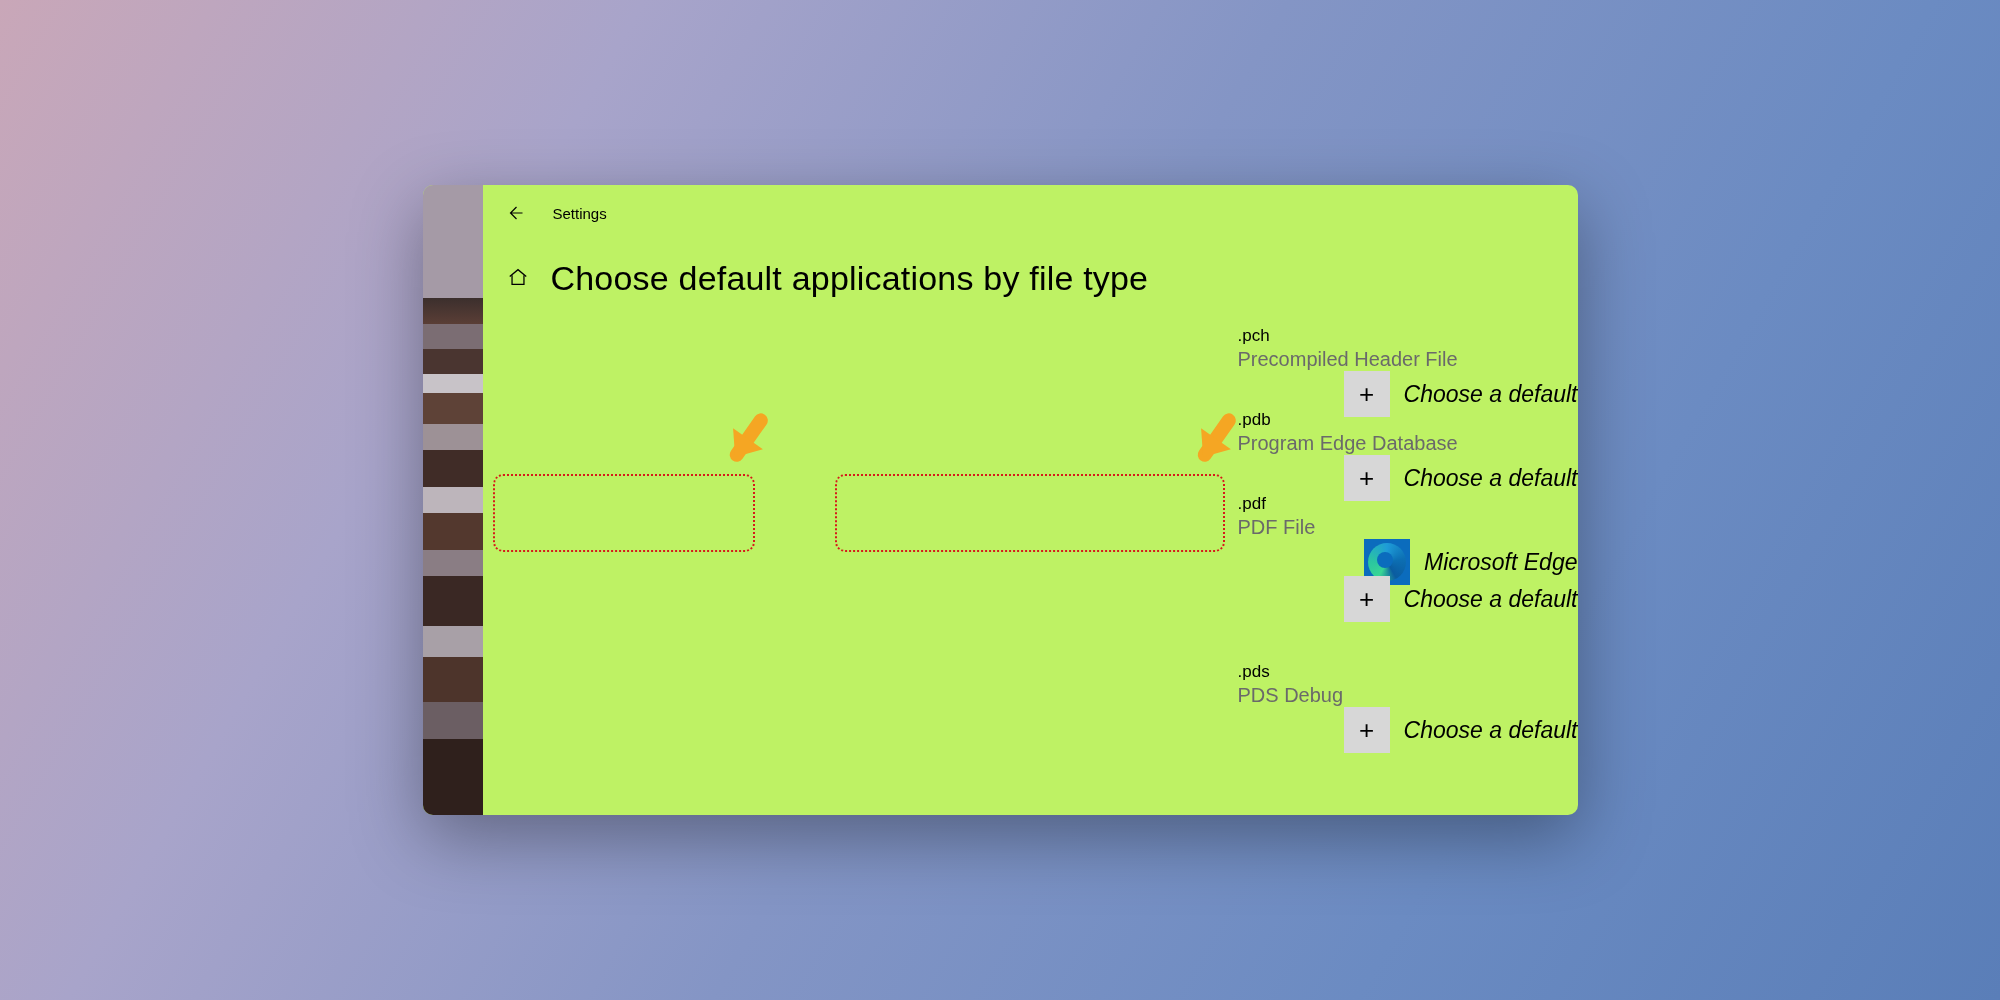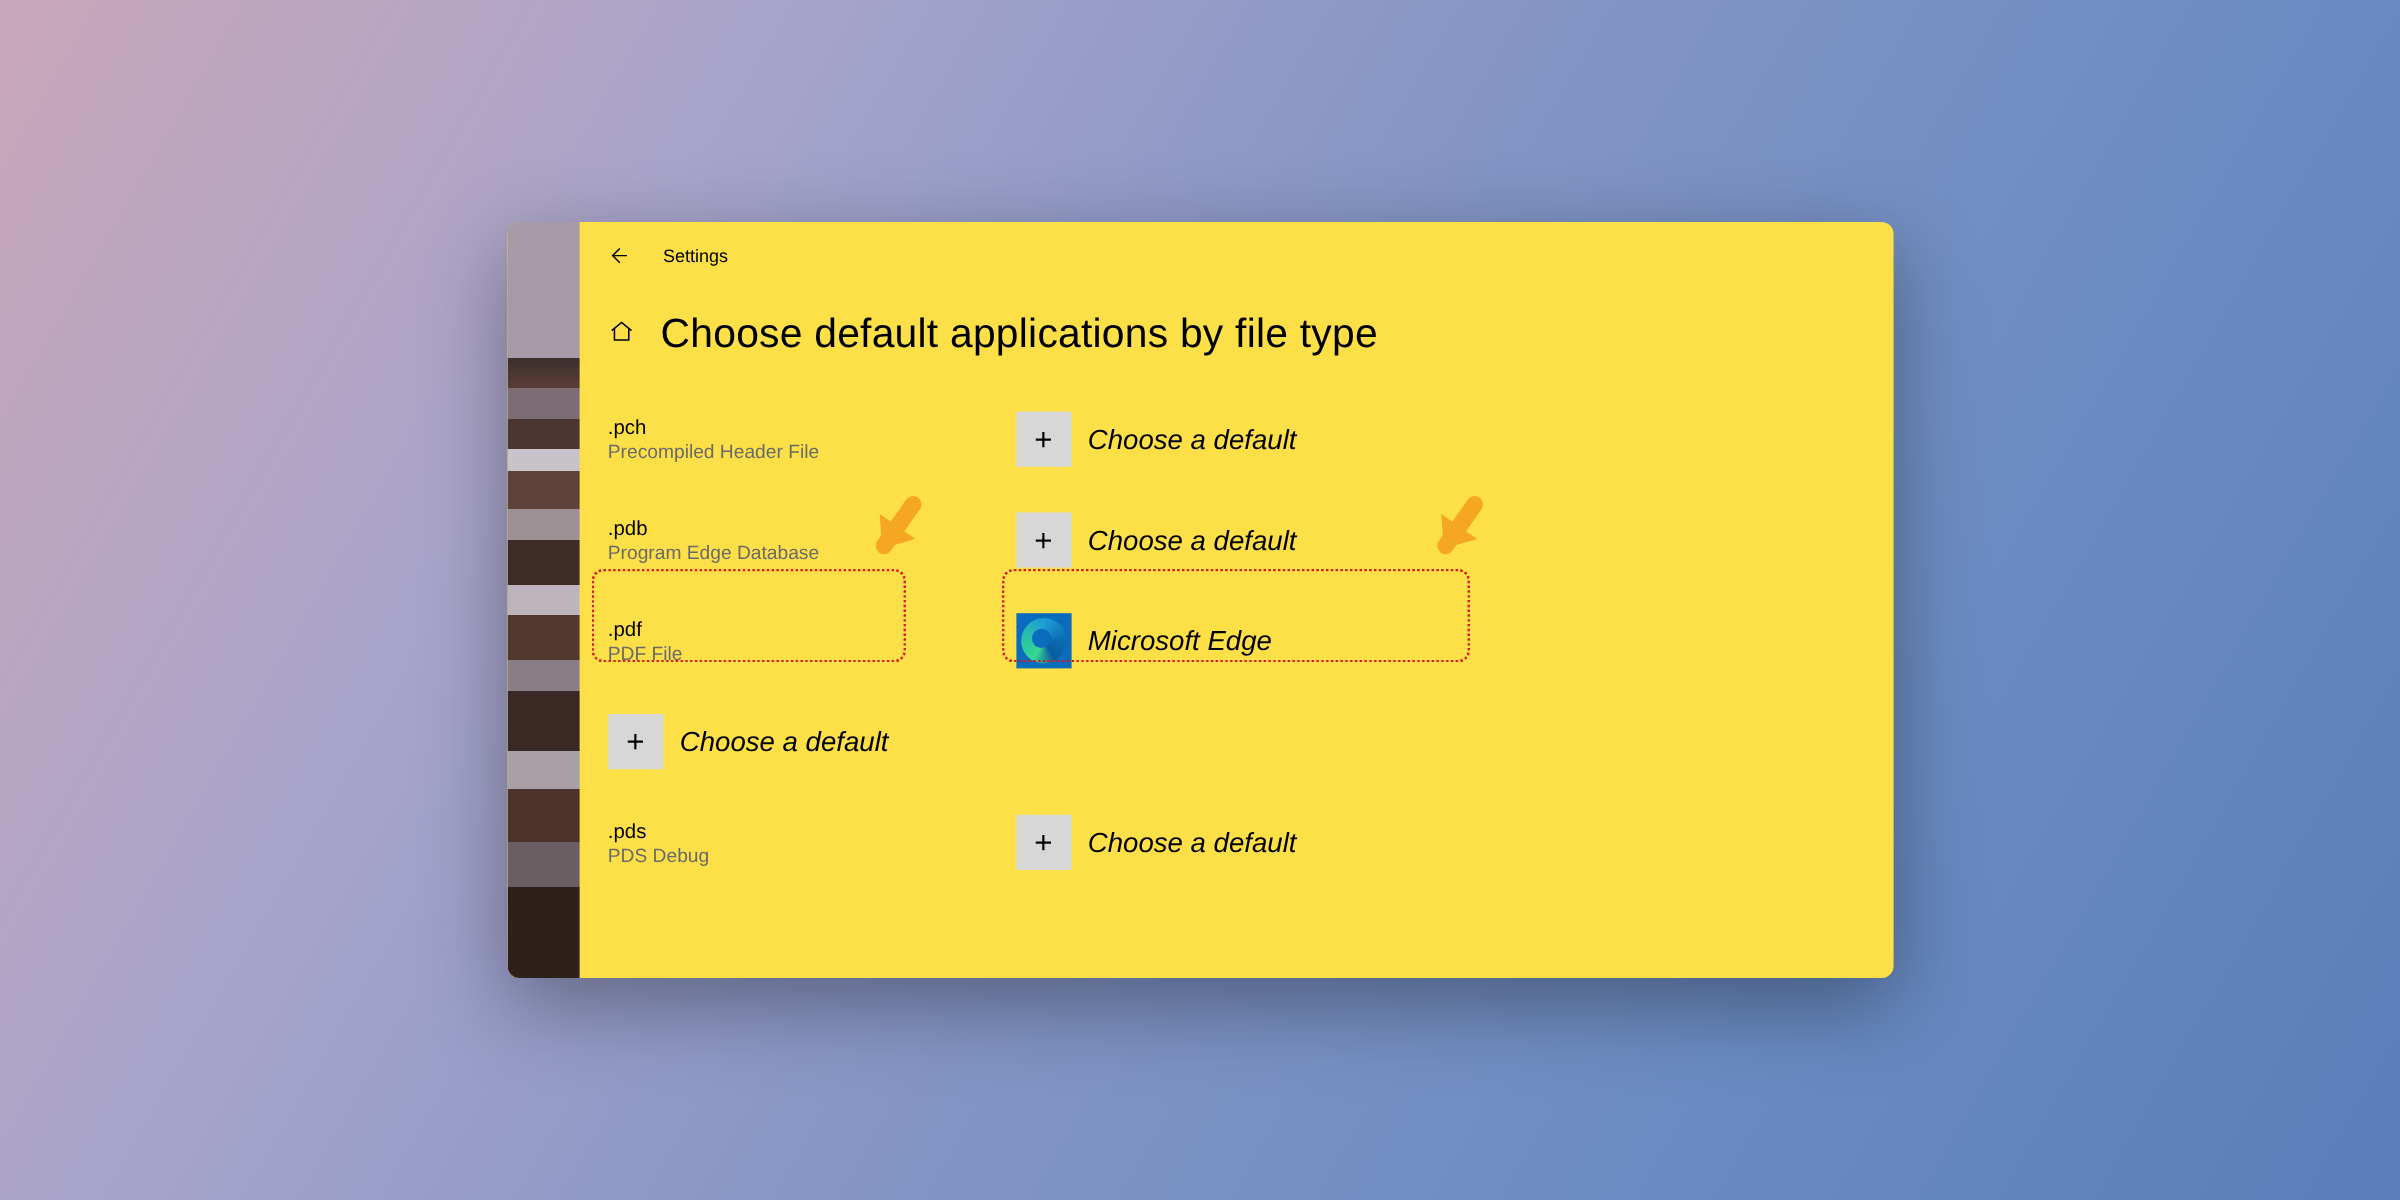--- a/index.html
+++ b/index.html
@@ -9,21 +9,21 @@
     font-family: "Segoe UI", -apple-system, sans-serif;
     background: linear-gradient(120deg, #c9a7b8 0%, #a8a4ca 25%, #8495c5 50%, #6b8bc2 75%, #5a7eb8 100%);
     display: flex;
     align-items: center;
     justify-content: center;
     overflow: hidden;
   }
   .window {
     width: 1155px;
     height: 630px;
-    background: #fde047;
+    background: #bef264;
     border-radius: 10px;
     box-shadow: 0 22px 70px rgba(0,0,0,.35);
     position: relative;
     overflow: hidden;
     display: flex;
   }
   .sidebar-img {
     width: 60px;
     height: 100%;
     background:
@@ -74,27 +74,28 @@
   .home-icon svg { width: 22px; height: 22px; }
   .page-title {
     font-size: 34px;
     font-weight: 400;
     color:#000;
     letter-spacing: .2px;
   }
   .rows { padding-left: 24px; }
   .row {
     display:flex;
-    align-items:center;
+    align-items:flex-end;
     height: 84px;
     position: relative;
+    flex-direction: column;
   }
   .ft-col { width: 340px; padding-top: 2px; }
   .ft-ext { font-size: 17px; color:#000; }
-  .ft-desc { font-size: 16px; color:#6a6a6a; margin-top: 2px; }
+  .ft-desc { font-size: 20px; color:#6a6a6a; margin-top: 2px; }
   .app-col {
     display:flex; align-items:center;
     gap: 14px;
     padding-top: 0;
     position: relative;
   }
   .app-btn {
     width: 46px; height: 46px;
     background:#d7d7d7;
     display:flex; align-items:center; justify-content:center;

